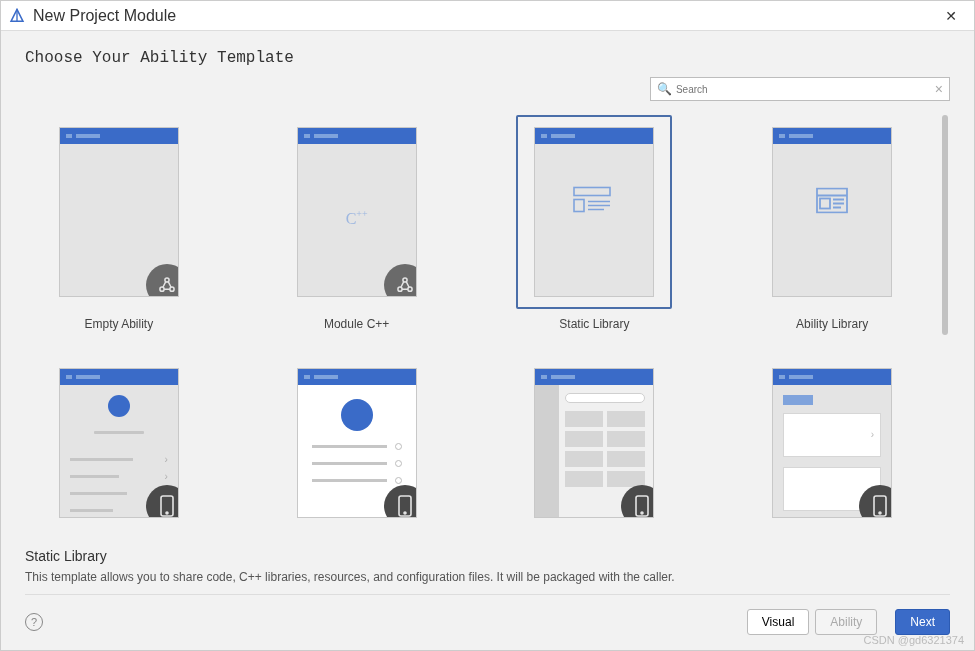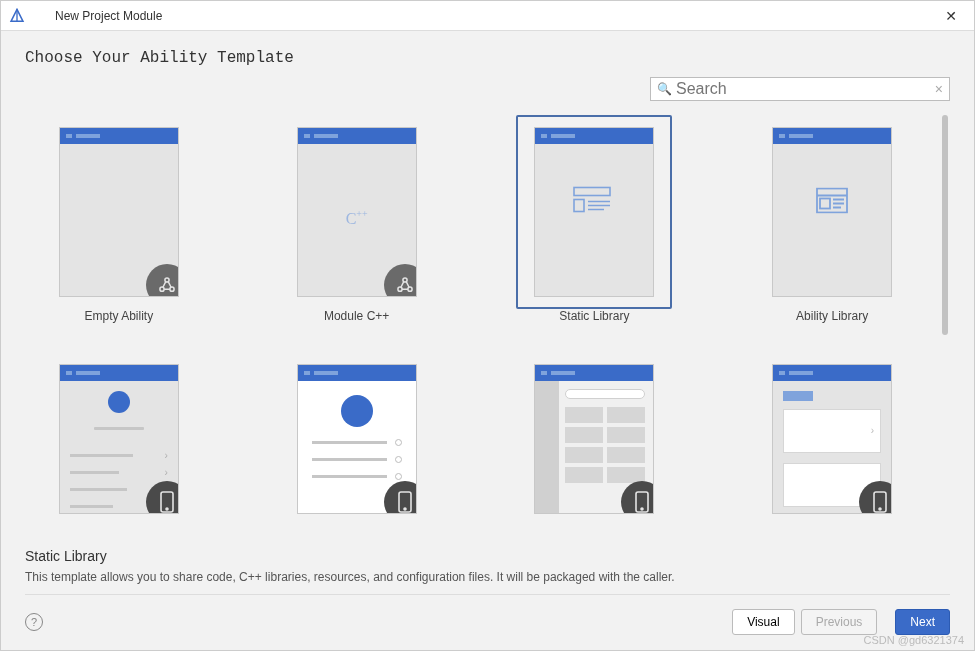--- a/index.html
+++ b/index.html
@@ -21,23 +21,22 @@
       padding: 0 8px;
       background: #fff;
     }
     .titlebar .logo {
       width: 16px; height: 16px;
       margin-right: 8px;
       display: flex; align-items: center; justify-content: center;
     }
     .titlebar .title {
       flex: 1;
-      font-size: 12px;
+      font-size: 16px;
       color: #333;
-      margin-left: 22px;
     }
     .titlebar .close {
       width: 30px; text-align: center;
       font-size: 14px; color: #333;
       cursor: pointer;
     }
     .content {
       background: #f2f2f2;
       height: calc(100% - 30px);
       padding: 18px 24px 12px 24px;
@@ -62,21 +61,21 @@
       border: 1px solid #bdbdbd;
       display: flex;
       align-items: center;
       padding: 0 6px;
     }
     .search-box .sicon { color: #999; font-size: 12px; margin-right: 4px; }
     .search-box input {
       flex: 1;
       border: none;
       outline: none;
-      font-size: 16px;
+      font-size: 10px;
       background: transparent;
     }
     .search-box .clear { color: #aaa; font-size: 14px; cursor: pointer; }
     .grid-wrap {
       flex: 1;
       display: flex;
       overflow: hidden;
     }
     .grid {
       flex: 1;
@@ -136,20 +135,21 @@
       flex-shrink: 0;
     }
     .thumb .bar .b1 { width: 6px; height: 4px; background: #7fa3dc; }
     .thumb .bar .b2 { width: 24px; height: 4px; background: #7fa3dc; }
     .thumb .body {
       flex: 1;
       position: relative;
       background: #e4e4e4;
     }
     .tile-label {
+      margin-top: 8px;
       font-size: 12px;
       color: #444;
       text-align: center;
     }
     .badge-circle {
       position: absolute;
       right: -10px; bottom: -10px;
       width: 42px; height: 42px;
       border-radius: 50%;
       background: #6a6a6a;
@@ -500,19 +500,19 @@
 
   <div class="desc-area">
     <div class="desc-title">Static Library</div>
     <div class="desc-text">This template allows you to share code, C++ libraries, resources, and configuration files. It will be packaged with the caller.</div>
   </div>
 
   <div class="footer">
     <div class="help-ico">?</div>
     <div class="footer-btns">
       <button class="btn">Visual</button>
-      <button class="btn disabled">Previous</button>
+      <button class="btn disabled">Ability</button>
       <button class="btn primary">Next</button>
     </div>
   </div>
 
   <div class="watermark">CSDN @gd6321374</div>
 </div>
 
 </body></html>

